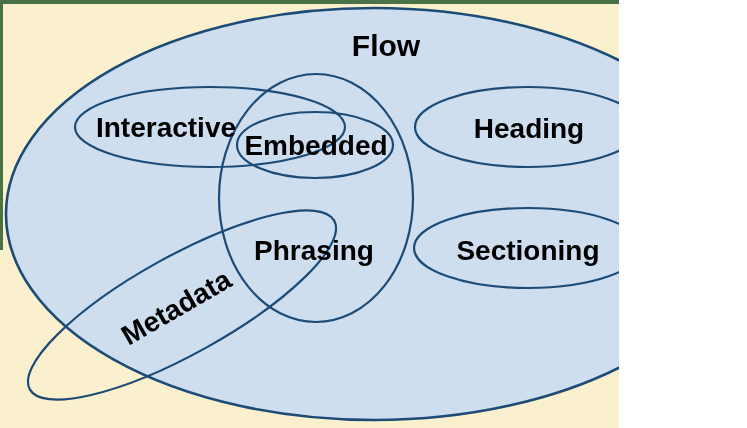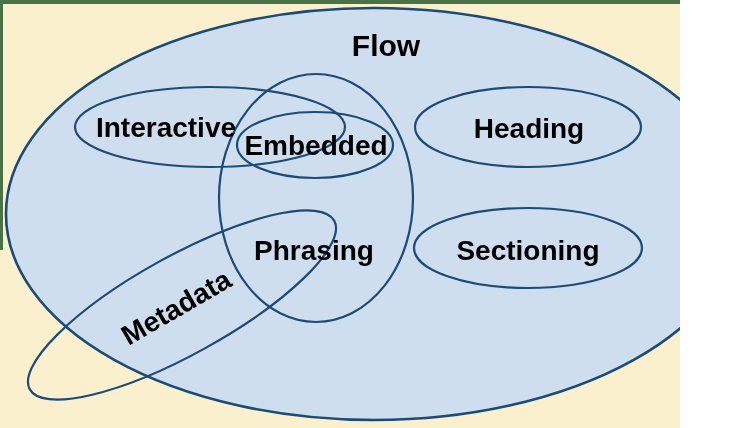--- a/index.html
+++ b/index.html
@@ -1,21 +1,21 @@
 <!DOCTYPE html>
 <html style="--background: #fbf0cd; --frame_border: #497247; --flow_fill: #cedeef; --ellipse_stroke: #1b4b76; --label: #000000;"><head>
 <meta charset="utf-8">
 <style>
   html, body {
     margin: 0;
     padding: 0;
   }
   .canvas {
     position: relative;
-    width: 680px;
+    width: 619px;
     height: 428px;
     background: var(--background, #fbf0cd);
     overflow: hidden;
   }
   svg {
     display: block;
   }
   .bg-rect {
     fill: var(--background, #fbf0cd);
   }

